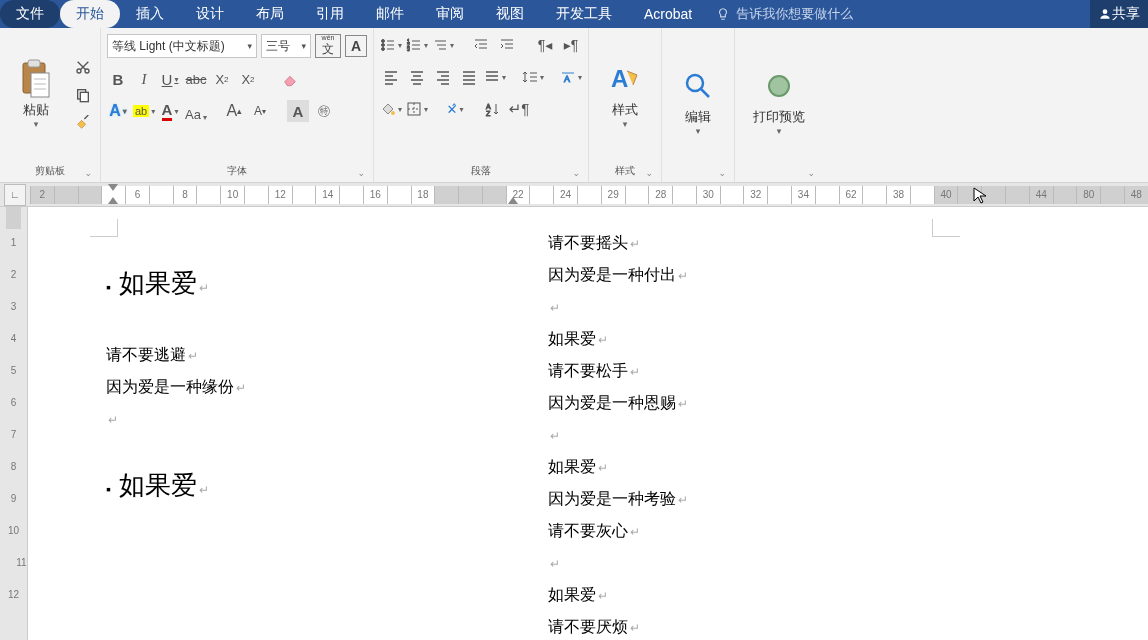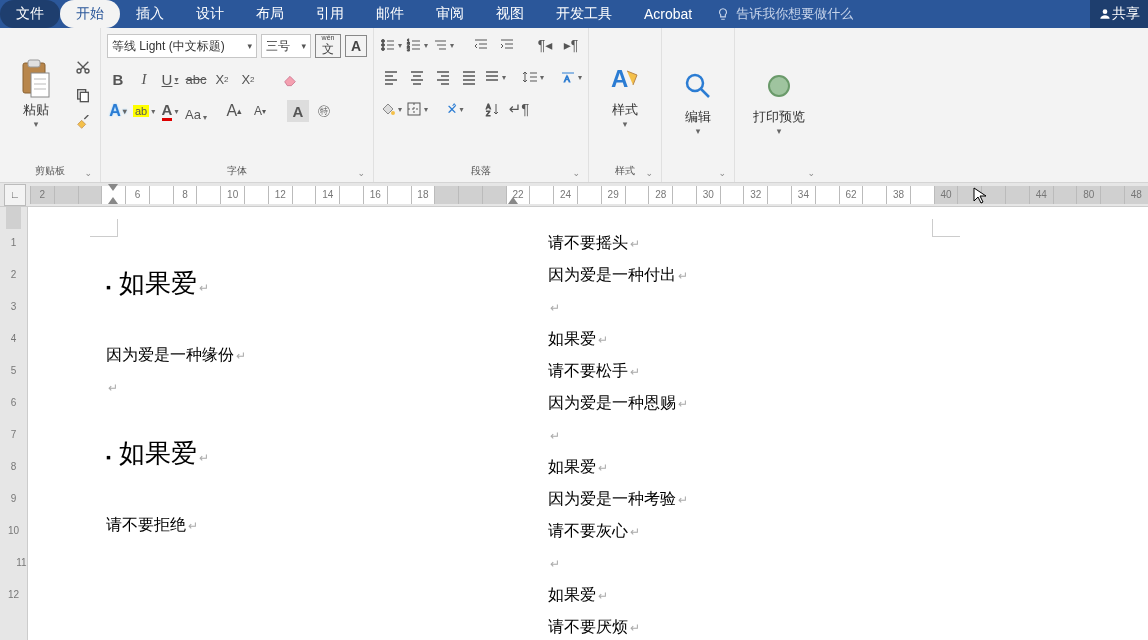--- a/index.html
+++ b/index.html
@@ -477,26 +477,26 @@
         <div class="vt" style="top: 350px; margin-left: 16px;">11</div>
         <div class="vt" style="top: 382px;">12</div>
       </div>
   </div>
   <div class="page">
     <div class="page-corner tl"></div>
     <div class="page-corner tr"></div>
     <div class="col left">
       <div class="h"><span>如果爱</span><span class="para-mark">↵</span></div>
       <div style="height:20px;"></div>
+      <div><span>请不要逃避</span><span class="para-mark">↵</span></div>
       <div><span>因为爱是一种缘份</span><span class="para-mark">↵</span></div>
       <div><span class="para-mark">↵</span></div>
       <div style="height:14px;"></div>
       <div class="h"><span>如果爱</span><span class="para-mark">↵</span></div>
       <div style="height:20px;"></div>
-      <div><span>请不要拒绝</span><span class="para-mark">↵</span></div>
     </div>
     <div class="col right">
       <div><span>请不要摇头</span><span class="para-mark">↵</span></div>
       <div><span>因为爱是一种付出</span><span class="para-mark">↵</span></div>
       <div><span class="para-mark">↵</span></div>
       <div><span>如果爱</span><span class="para-mark">↵</span></div>
       <div><span>请不要松手</span><span class="para-mark">↵</span></div>
       <div><span>因为爱是一种恩赐</span><span class="para-mark">↵</span></div>
       <div><span class="para-mark">↵</span></div>
       <div><span>如果爱</span><span class="para-mark">↵</span></div>

